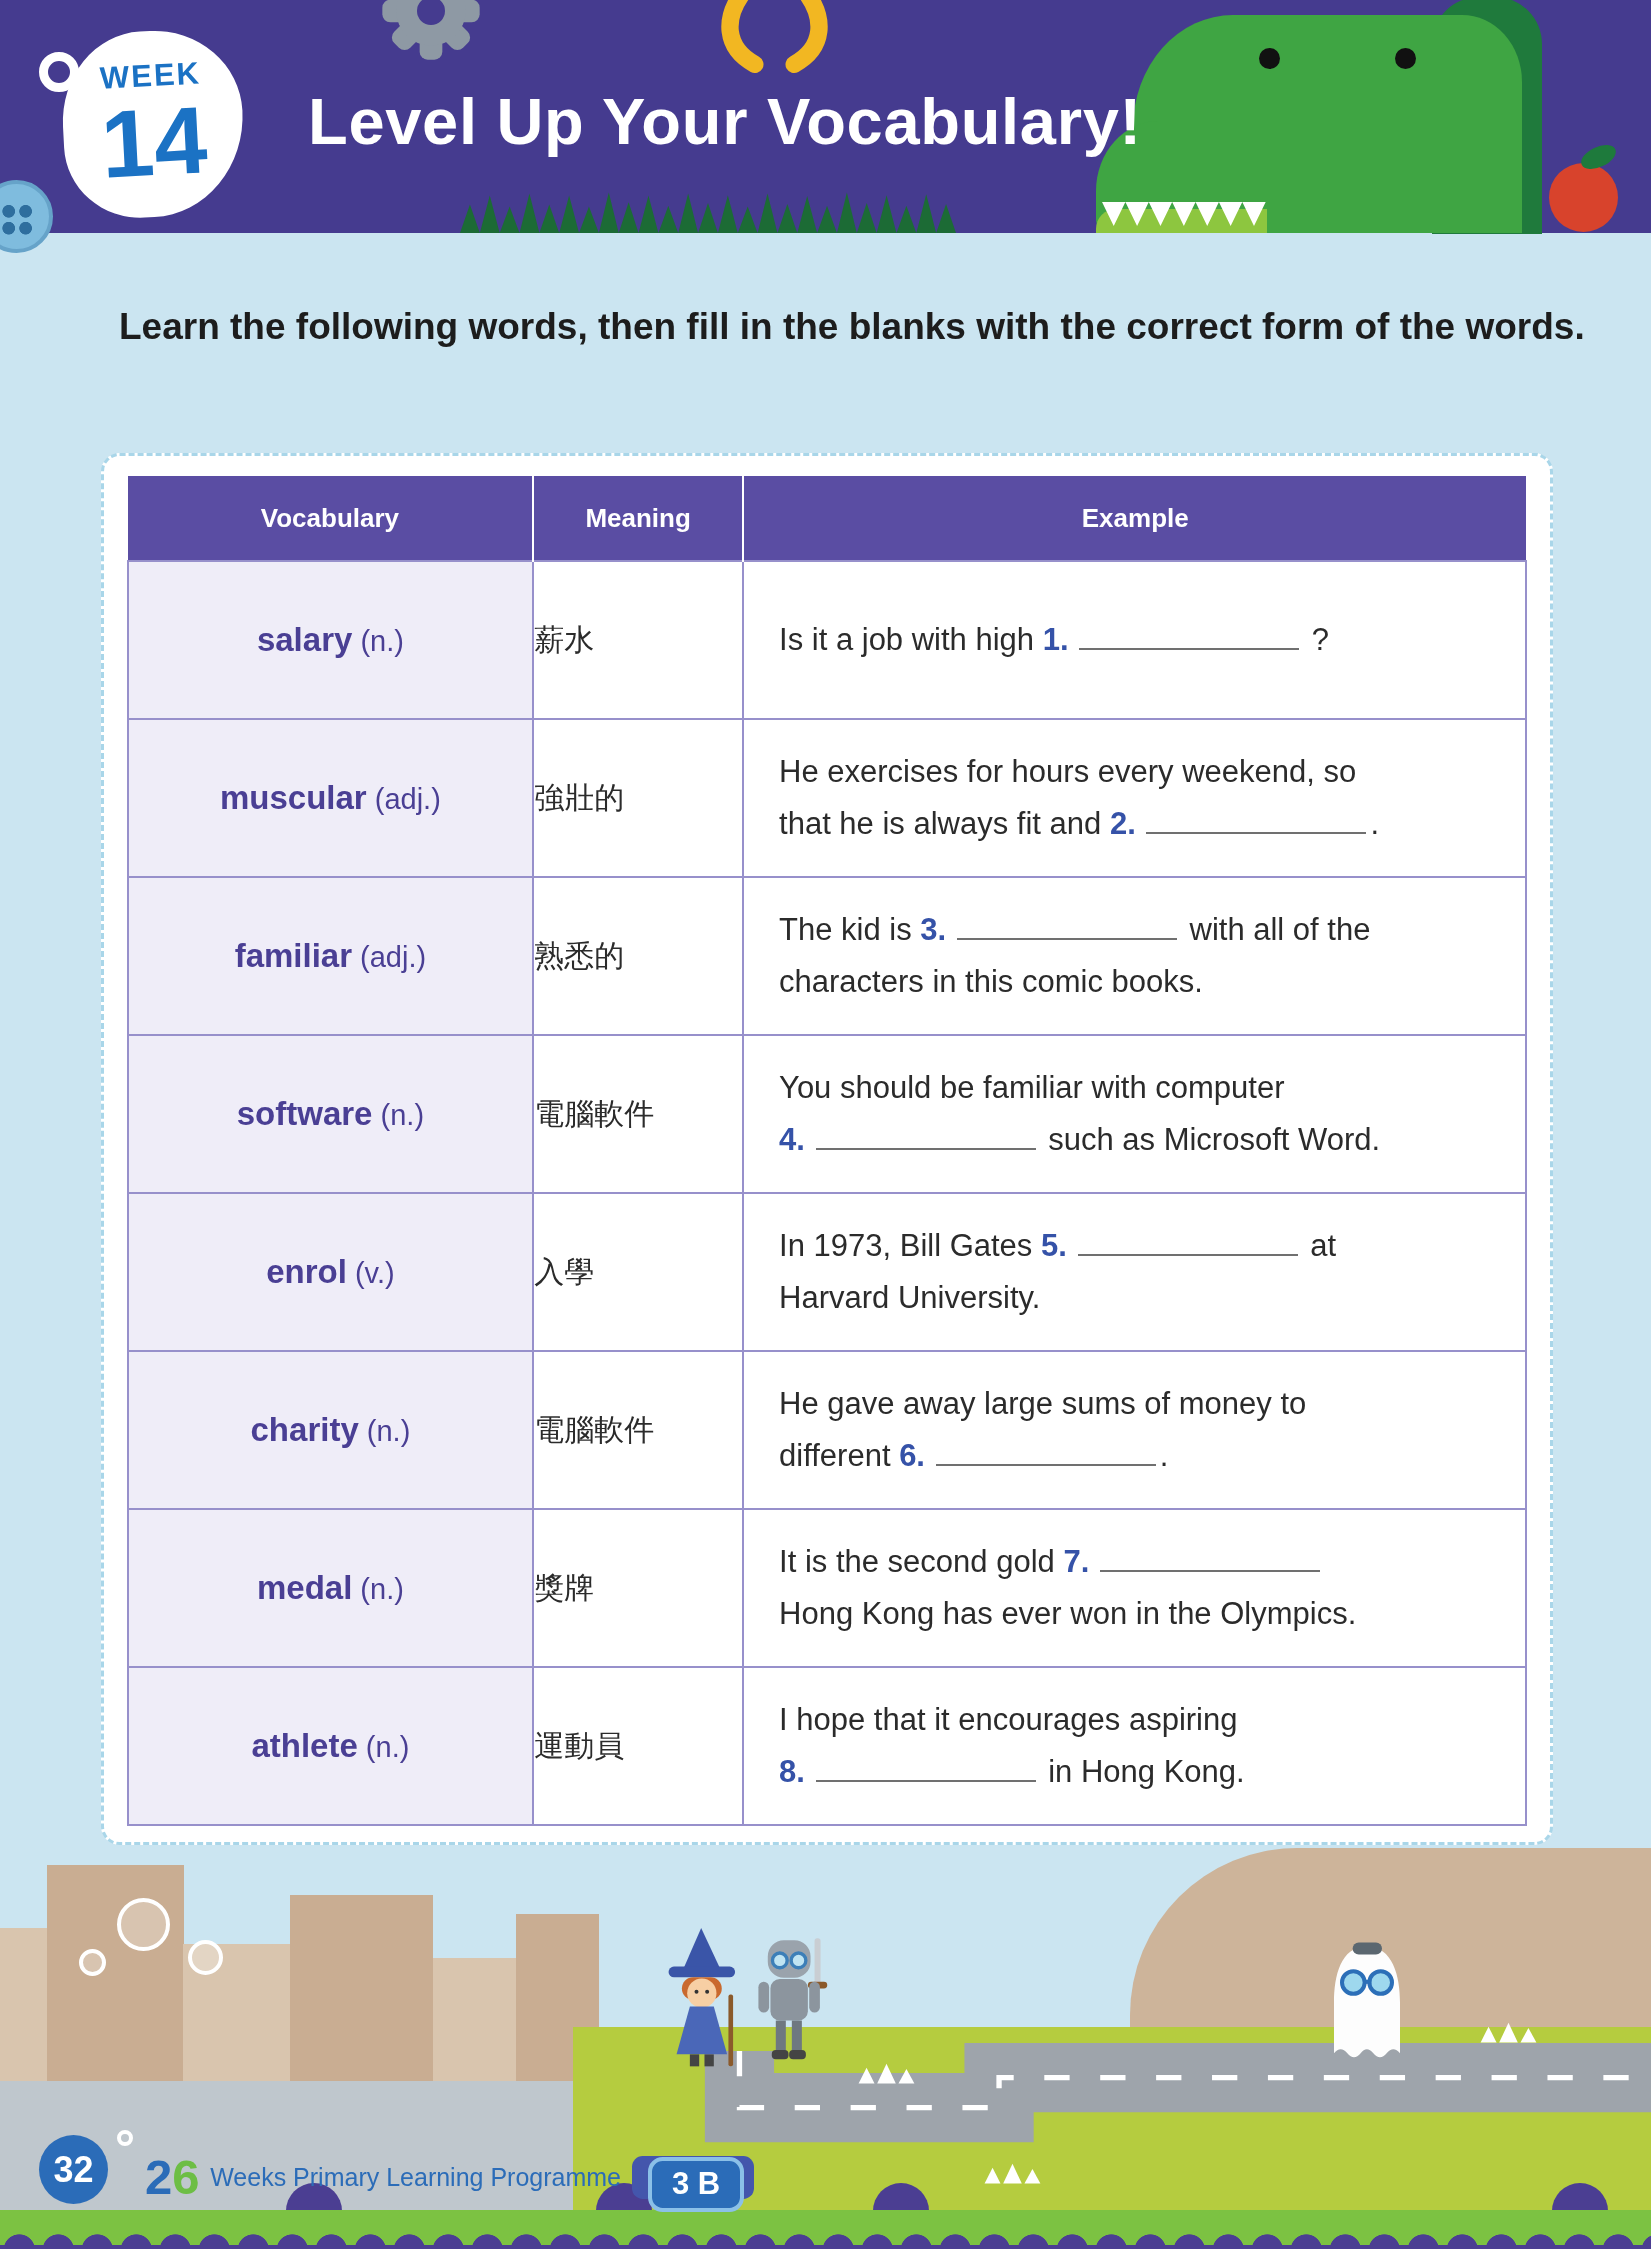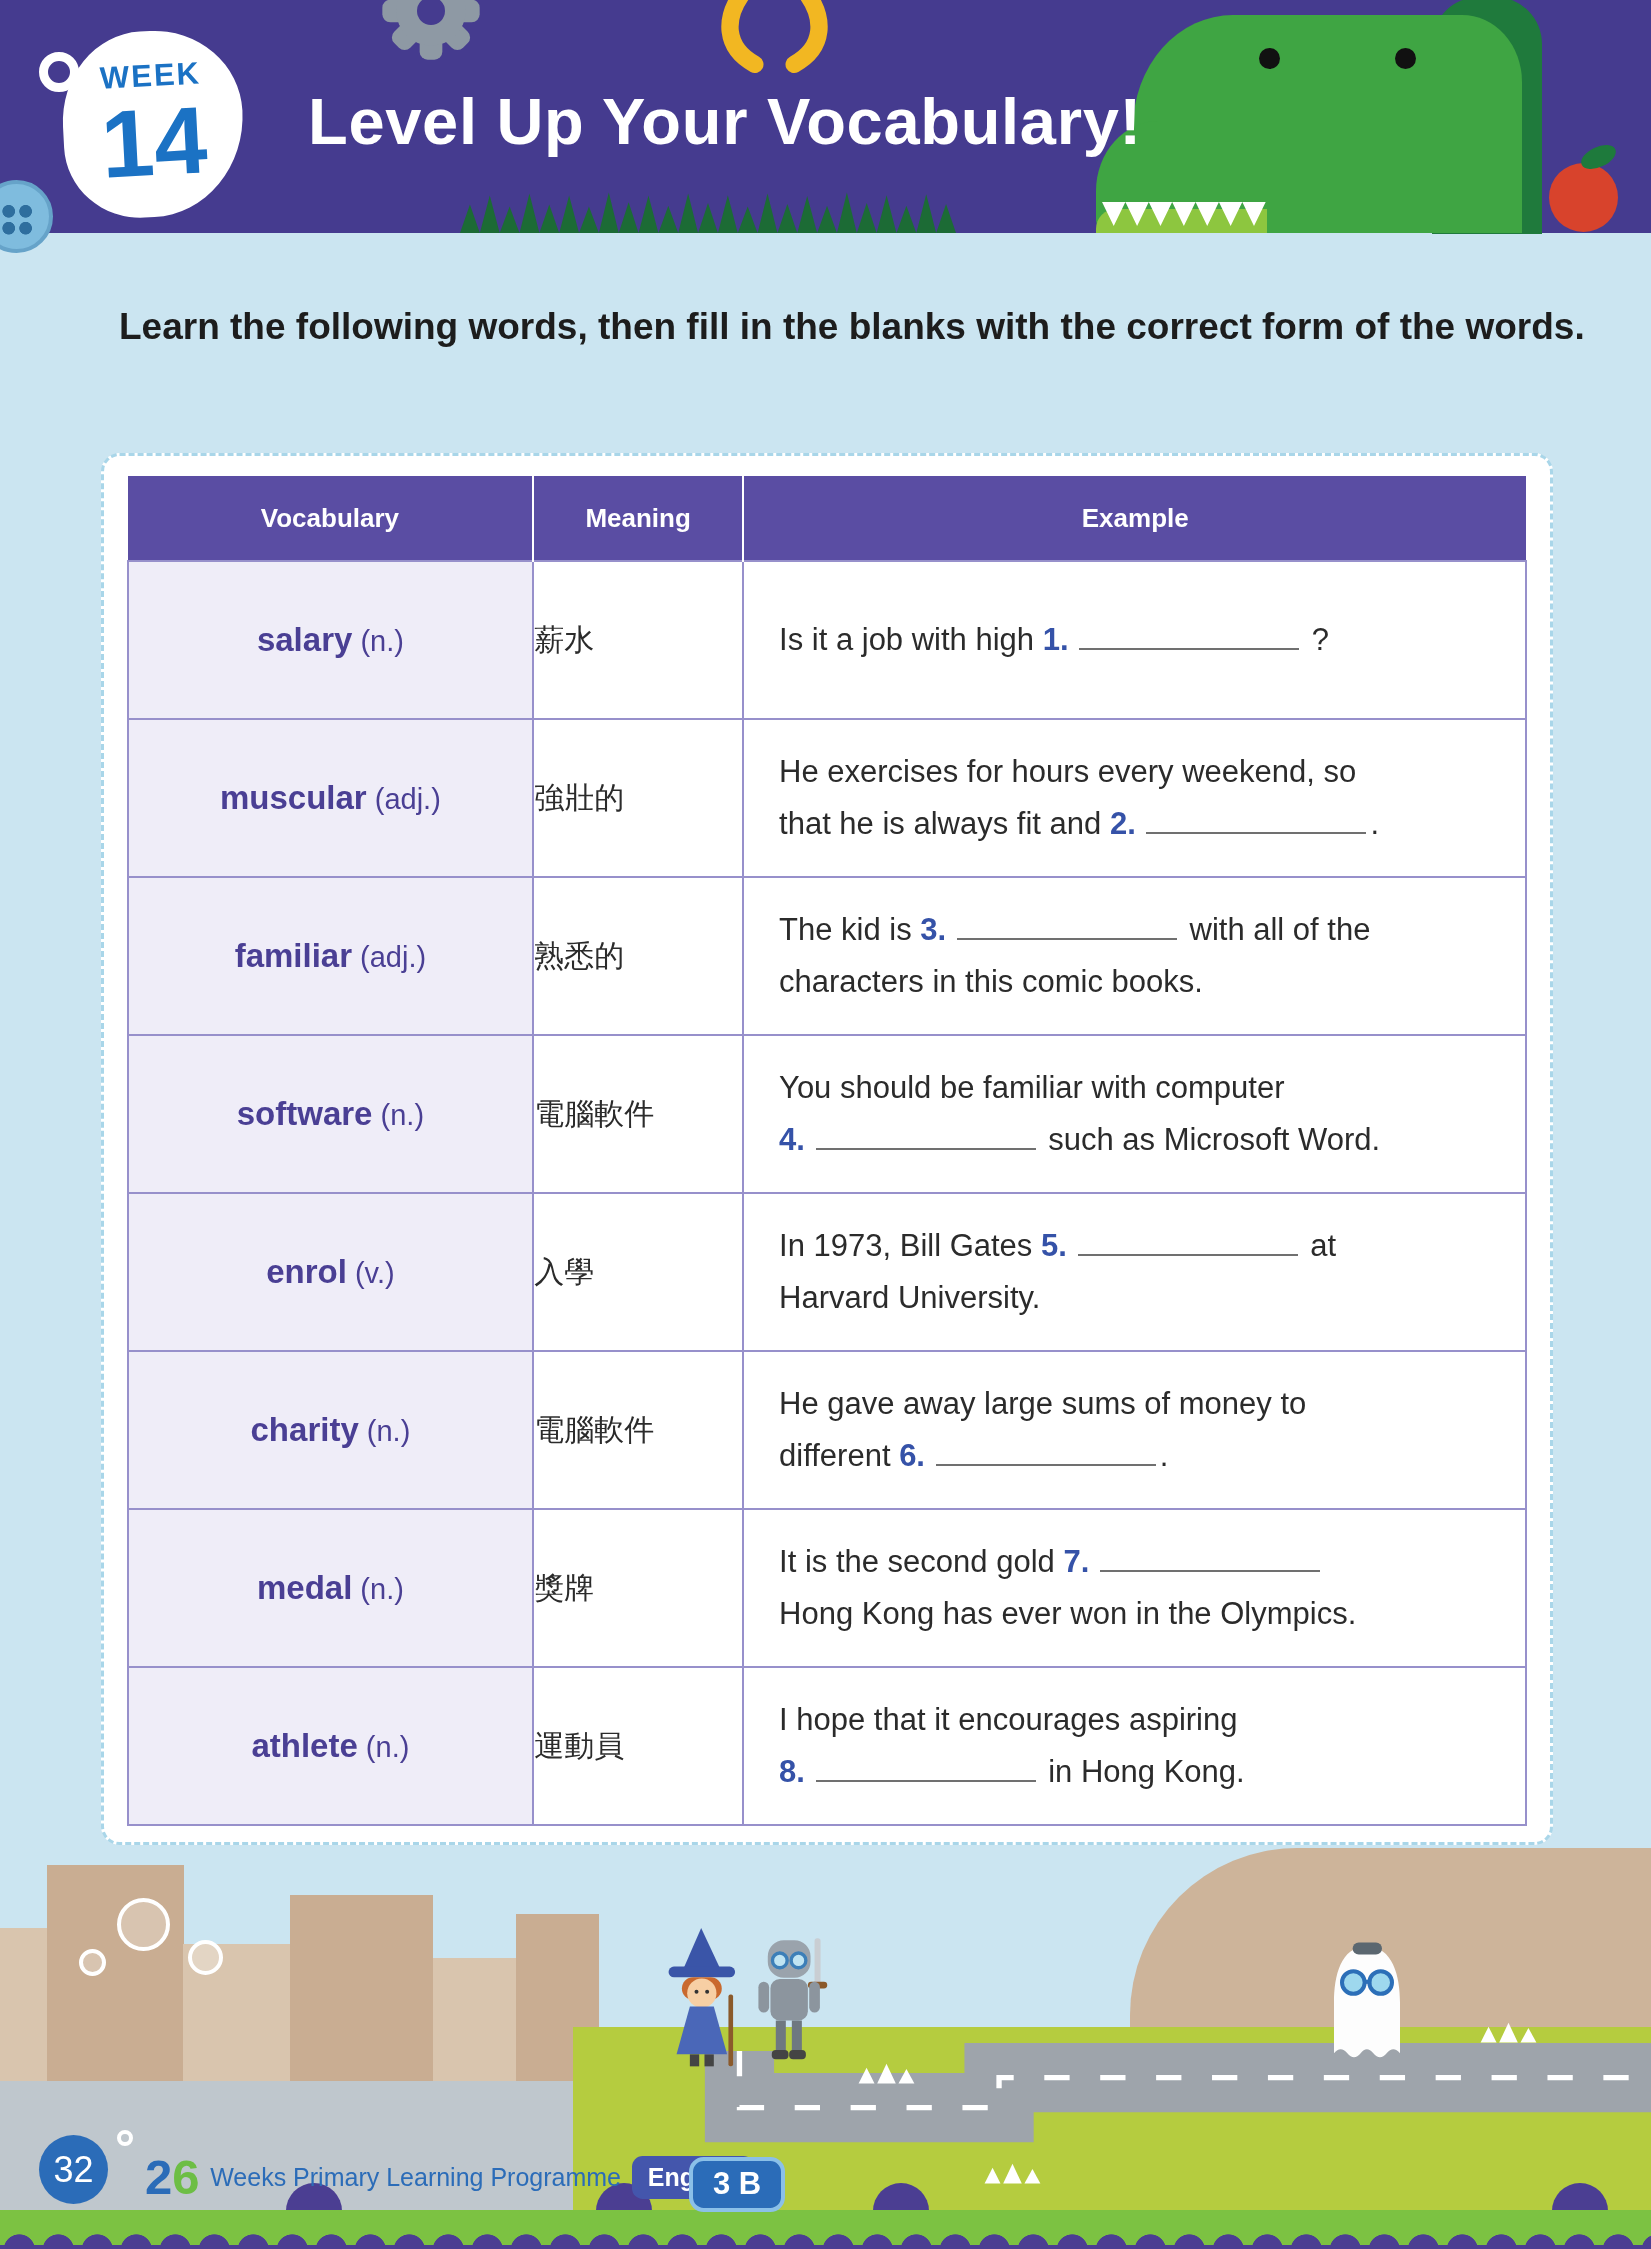--- a/index.html
+++ b/index.html
@@ -80,28 +80,28 @@
   .ghost { position:absolute; left:1322px; top:93px; }
   .bubble { position:absolute; border:4.7px solid #fff; background:rgba(255,255,255,0.28); border-radius:50%; }
   .bu1 { left:117px; top:50px; width:53px; height:53px; }
   .bu2 { left:188px; top:92px; width:35px; height:35px; }
   .bu3 { left:79px; top:101px; width:27px; height:27px; }
   .tri { position:absolute; }
   .t1 { left:853px; top:213px; } .t2 { left:1475px; top:172px; } .t3 { left:979px; top:313px; }
 
   
   .page-num { position:absolute; left:39px; top:2135px; width:69px; height:69px; background:#2B6CB8; border-radius:50%;
-    color:#fff; font-size:36px; font-weight:normal; display:flex; align-items:center; justify-content:center; z-index:5; }
+    color:#fff; font-size:36px; font-weight:bold; display:flex; align-items:center; justify-content:center; z-index:5; }
   .page-num-dot { position:absolute; left:117px; top:2130px; width:16px; height:16px; border:4px solid #fff; border-radius:50%; z-index:5; }
   .logo { position:absolute; left:145px; top:2153px; display:flex; align-items:center; gap:10.7px; z-index:5; }
   .logo-number { font-size:49px; font-weight:bold; line-height:1; }
   .logo-number .ln0 { color:#2B6CB8; } .logo-number .ln1 { color:#6DBE45; }
   .logo-text { font-size:25px; font-weight:normal; color:#2B6CB8; }
   .badge-english { background:#4456AC; color:#fff; font-size:25px; font-weight:bold; padding:6.7px 16px; border-radius:10.7px; }
-  .badge-level { position:absolute; left:689px; top:2157px; background:#2B6CB8; border:4px solid #8BC0E8; color:#fff;
+  .badge-level { position:absolute; left:648px; top:2157px; background:#2B6CB8; border:4px solid #8BC0E8; color:#fff;
     font-size:31px; font-weight:bold; padding:5.3px 20px; border-radius:14.7px; z-index:5; }
   .bush { position:absolute; width:56px; height:29px; background:#4B3E92; border-radius:29px 29px 0 0; top:2183px; z-index:3; }
   .bush1 { left:286px; } .bush2 { left:596px; } .bush3 { left:873px; } .bush4 { left:1552px; }
   .green-strip { position:absolute; left:0; top:2210px; width:1652px; height:40px; background:#7CC242; z-index:4; }
   .scallops { position:absolute; left:0; bottom:0; width:1652px; height:31px; z-index:6;
     background-image:radial-gradient(circle at 19.3px 31px, #4B3E92 0 15.3px, rgba(0,0,0,0) 16px);
     background-size:39px 31px; background-repeat:repeat-x; background-position:left bottom; }
   .scallop-base { position:absolute; left:0; bottom:0; width:1652px; height:5.3px; background:#4B3E92; z-index:6; }
 </style>
 </head>

